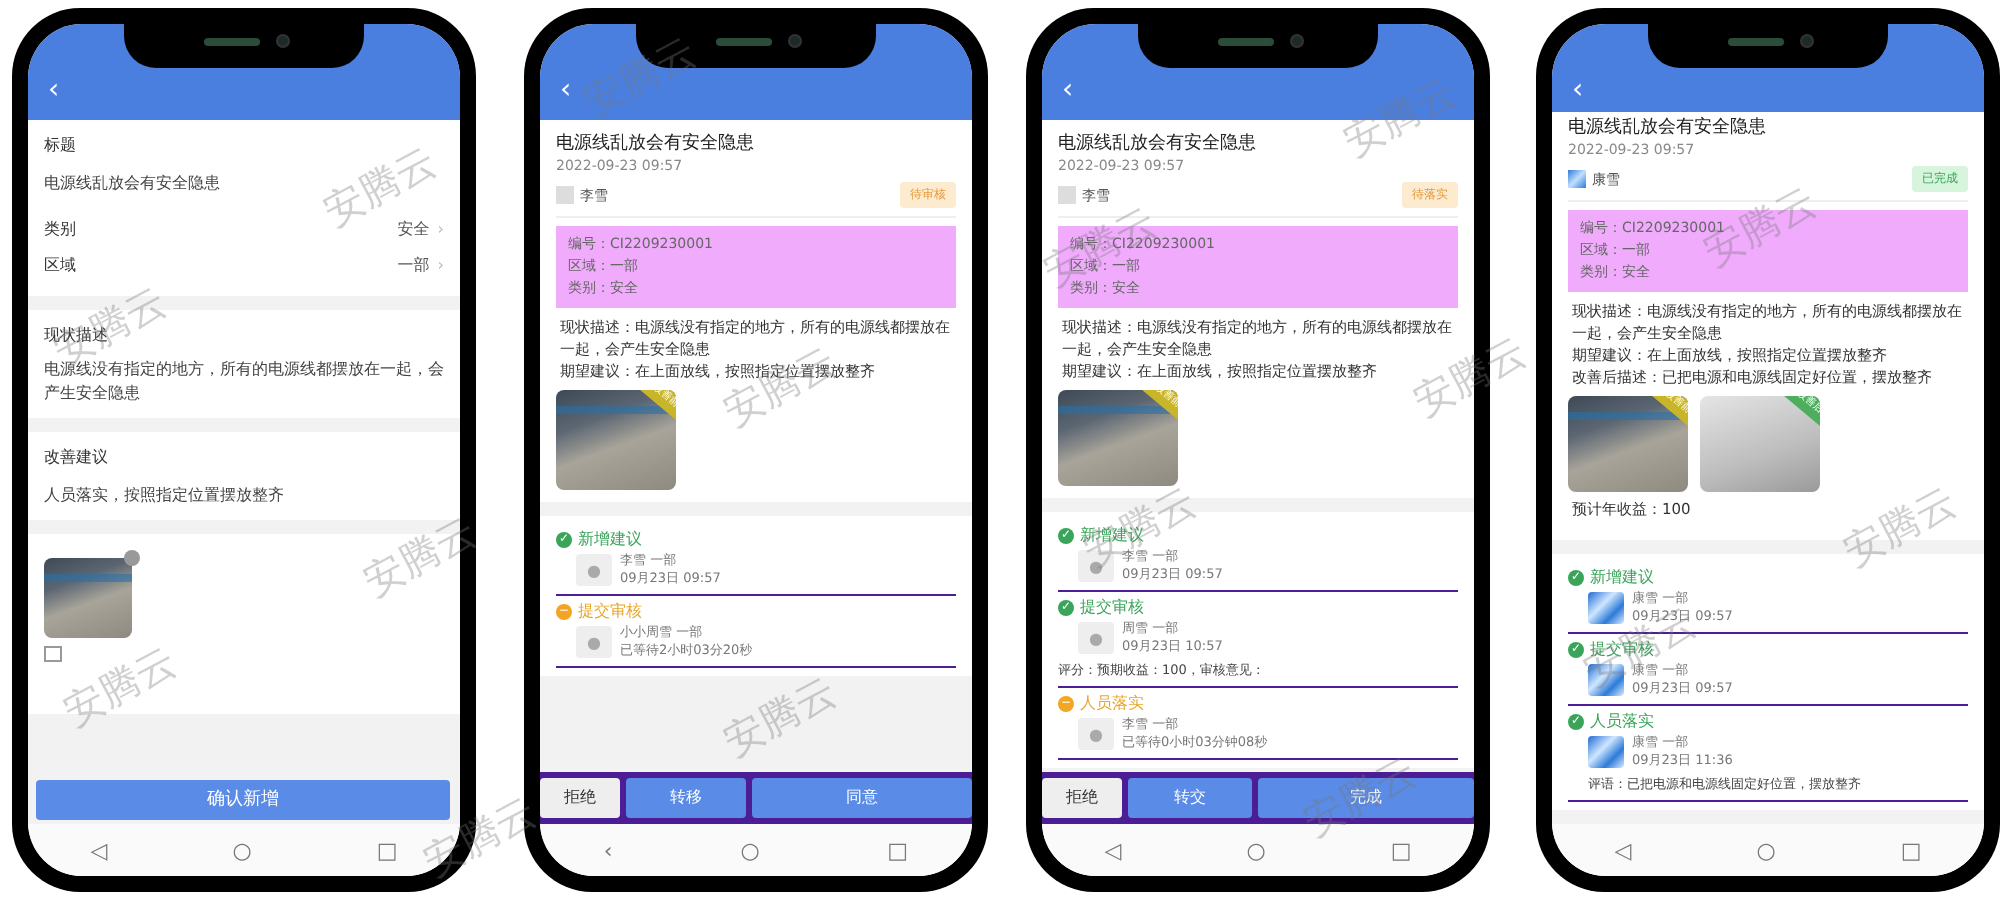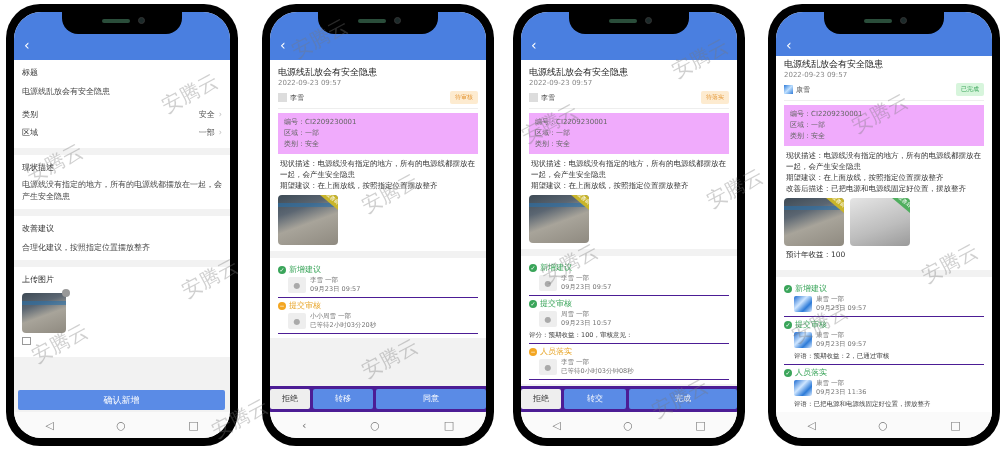--- a/index.html
+++ b/index.html
@@ -83,25 +83,24 @@
         </div>
       </div>
       <div class="gap"></div>
       <div class="sec">
         <div class="lbl">现状描述</div>
         <div class="val" style="padding-top:4px">电源线没有指定的地方，所有的电源线都摆放在一起，会产生安全隐患</div>
       </div>
       <div class="gap"></div>
       <div class="sec">
         <div class="lbl">改善建议</div>
-        <div class="val" style="padding-top:6px">合理化建议，按照指定位置摆放整齐</div>
+        <div class="val" style="padding-top:6px">人员落实，按照指定位置摆放整齐</div>
       </div>
       <div class="gap"></div>
       <div class="sec" style="height:90px">
-        <div class="lbl">上传图片</div>
         <div style="position:relative;width:44px;margin-top:6px">
           <div class="thumb">
               <div class="strip"></div>
             </div>
           <span style="position:absolute;right:-4px;top:-4px;width:8px;height:8px;border-radius:50%;background:#999"></span>
         </div>
         <div style="width:9px;height:8px;border:1px solid #999;margin-top:4px"></div>
       </div>
     </div>
     <div class="primary-btn" style="bottom:28px">确认新增</div>
@@ -343,21 +342,20 @@
               <span class="dot green">✓</span>
               <span>提交审核</span>
             </div>
           <div class="tl-body">
               <div class="avatar photo"></div>
               <div class="tl-meta">
                 <div>康雪 一部</div>
                 <div>09月23日 09:57</div>
               </div>
             </div>
-          <div class="tl-note">评语：预期收益：2，已通过审核</div>
         </div>
         <div class="tl-item">
           <div class="tl-head green">
               <span class="dot green">✓</span>
               <span>人员落实</span>
             </div>
           <div class="tl-body">
               <div class="avatar photo"></div>
               <div class="tl-meta">
                 <div>康雪 一部</div>

